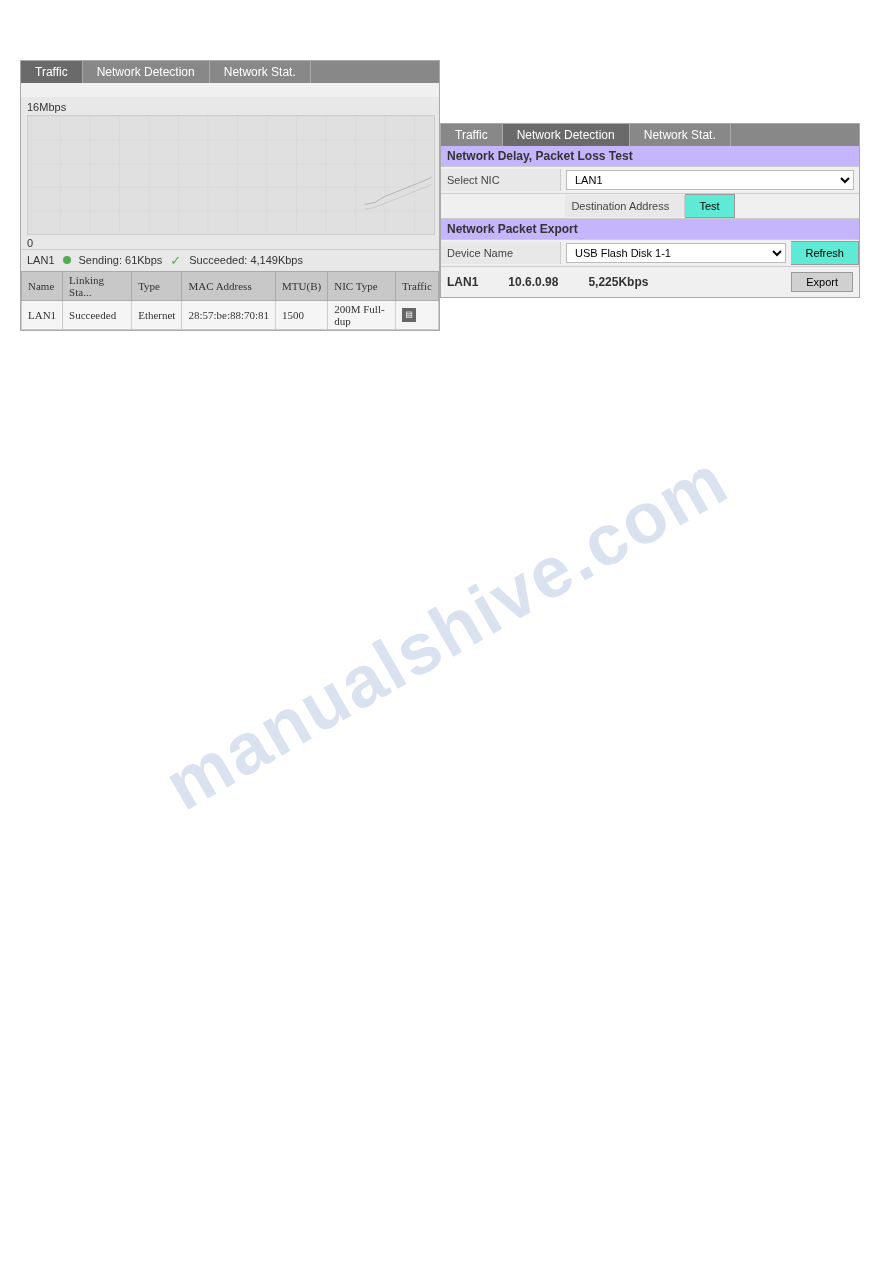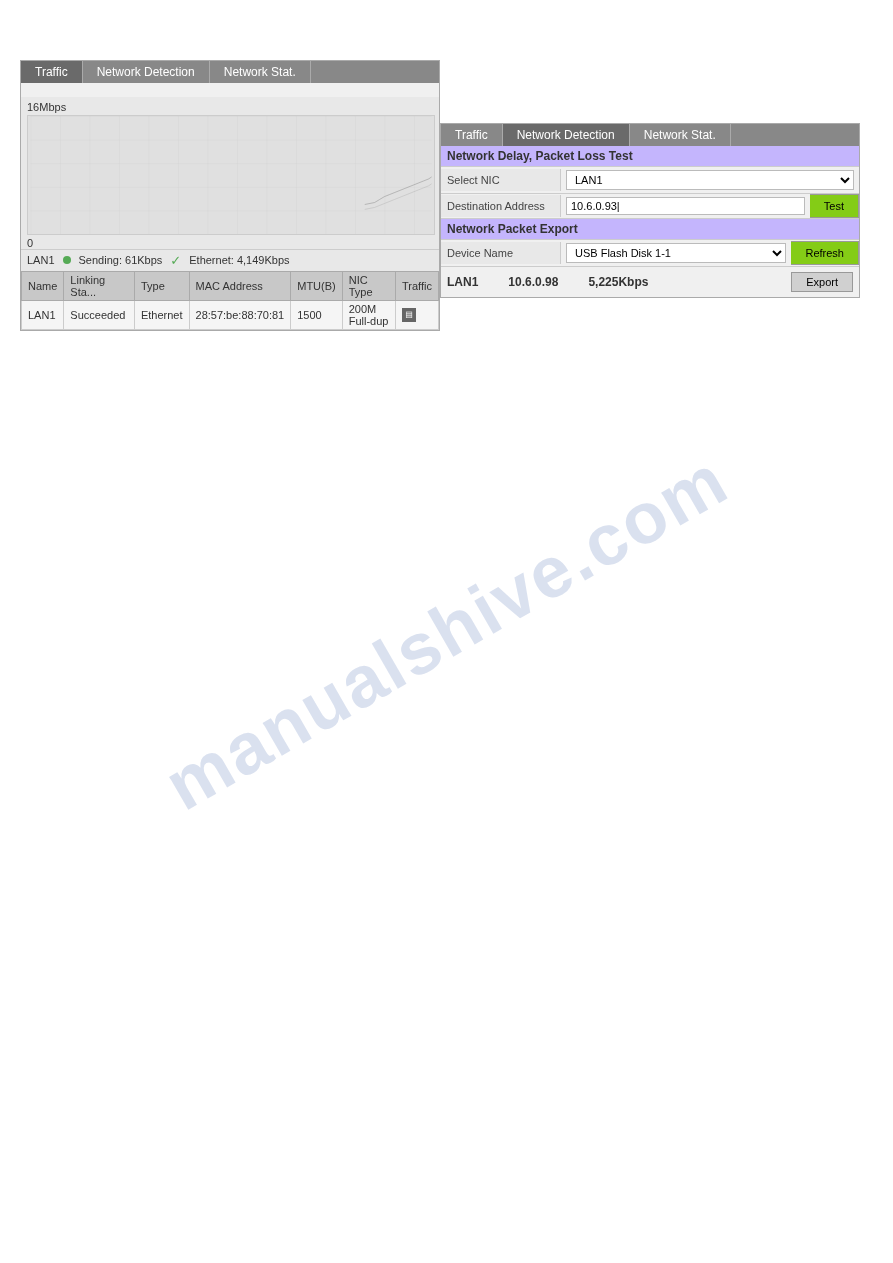--- a/index.html
+++ b/index.html
@@ -115,20 +115,21 @@
     .arrow-down {
       color: #5a5;
       font-size: 13px;
     }
 
     
     .nic-table {
       width: 100%;
       border-collapse: collapse;
       font-size: 11px;
+      font-family: Liberation Serif, serif;
     }
     .nic-table th {
       background: #c8c8c8;
       border: 1px solid #aaa;
       padding: 2px 6px;
       text-align: left;
       font-weight: normal;
     }
     .nic-table td {
       background: #f5f5f5;
@@ -209,21 +210,21 @@
     }
     .form-row-with-btn .form-label {
       width: 120px;
       min-width: 120px;
     }
     .form-row-with-btn .form-control-wrap {
       flex: 1;
     }
     .form-row-with-btn .side-btn {
       padding: 5px 14px;
-      background: #84cc16;
+      background: #5eead4;
       border: 1px solid #999;
       border-left: none;
       font-size: 11px;
       cursor: pointer;
       height: 100%;
     }
 
     .export-row {
       display: flex;
       align-items: center;
@@ -280,21 +281,21 @@
         </svg>
       </div>
       <div class="graph-label-bottom">0</div>
     </div>
 
     <div class="graph-status-bar">
       <span>LAN1</span>
       <span class="dot-green"></span>
       <span>Sending: 61Kbps</span>
       <span class="arrow-down">✓</span>
-      <span>Ethernet: 4,149Kbps</span>
+      <span>Succeeded: 4,149Kbps</span>
     </div>
 
     <table class="nic-table">
       <thead>
         <tr>
           <th>Name</th>
           <th>Linking Sta...</th>
           <th>Type</th>
           <th>MAC Address</th>
           <th>MTU(B)</th>
@@ -334,23 +335,20 @@
       <div class="form-label">Select NIC</div>
       <div class="form-control-wrap">
         <select class="form-select">
           <option>LAN1</option>
         </select>
       </div>
     </div>
 
     <div class="form-row-with-btn">
       <div class="form-label">Destination Address</div>
-      <div class="form-control-wrap">
-        <input class="form-input" type="text" value="10.6.0.93|" style="">
-      </div>
       <button class="side-btn">Test</button>
     </div>
 
     <div class="form-section-title">Network Packet Export</div>
 
     <div class="form-row-with-btn">
       <div class="form-label">Device Name</div>
       <div class="form-control-wrap">
         <select class="form-select">
           <option>USB Flash Disk 1-1</option>

